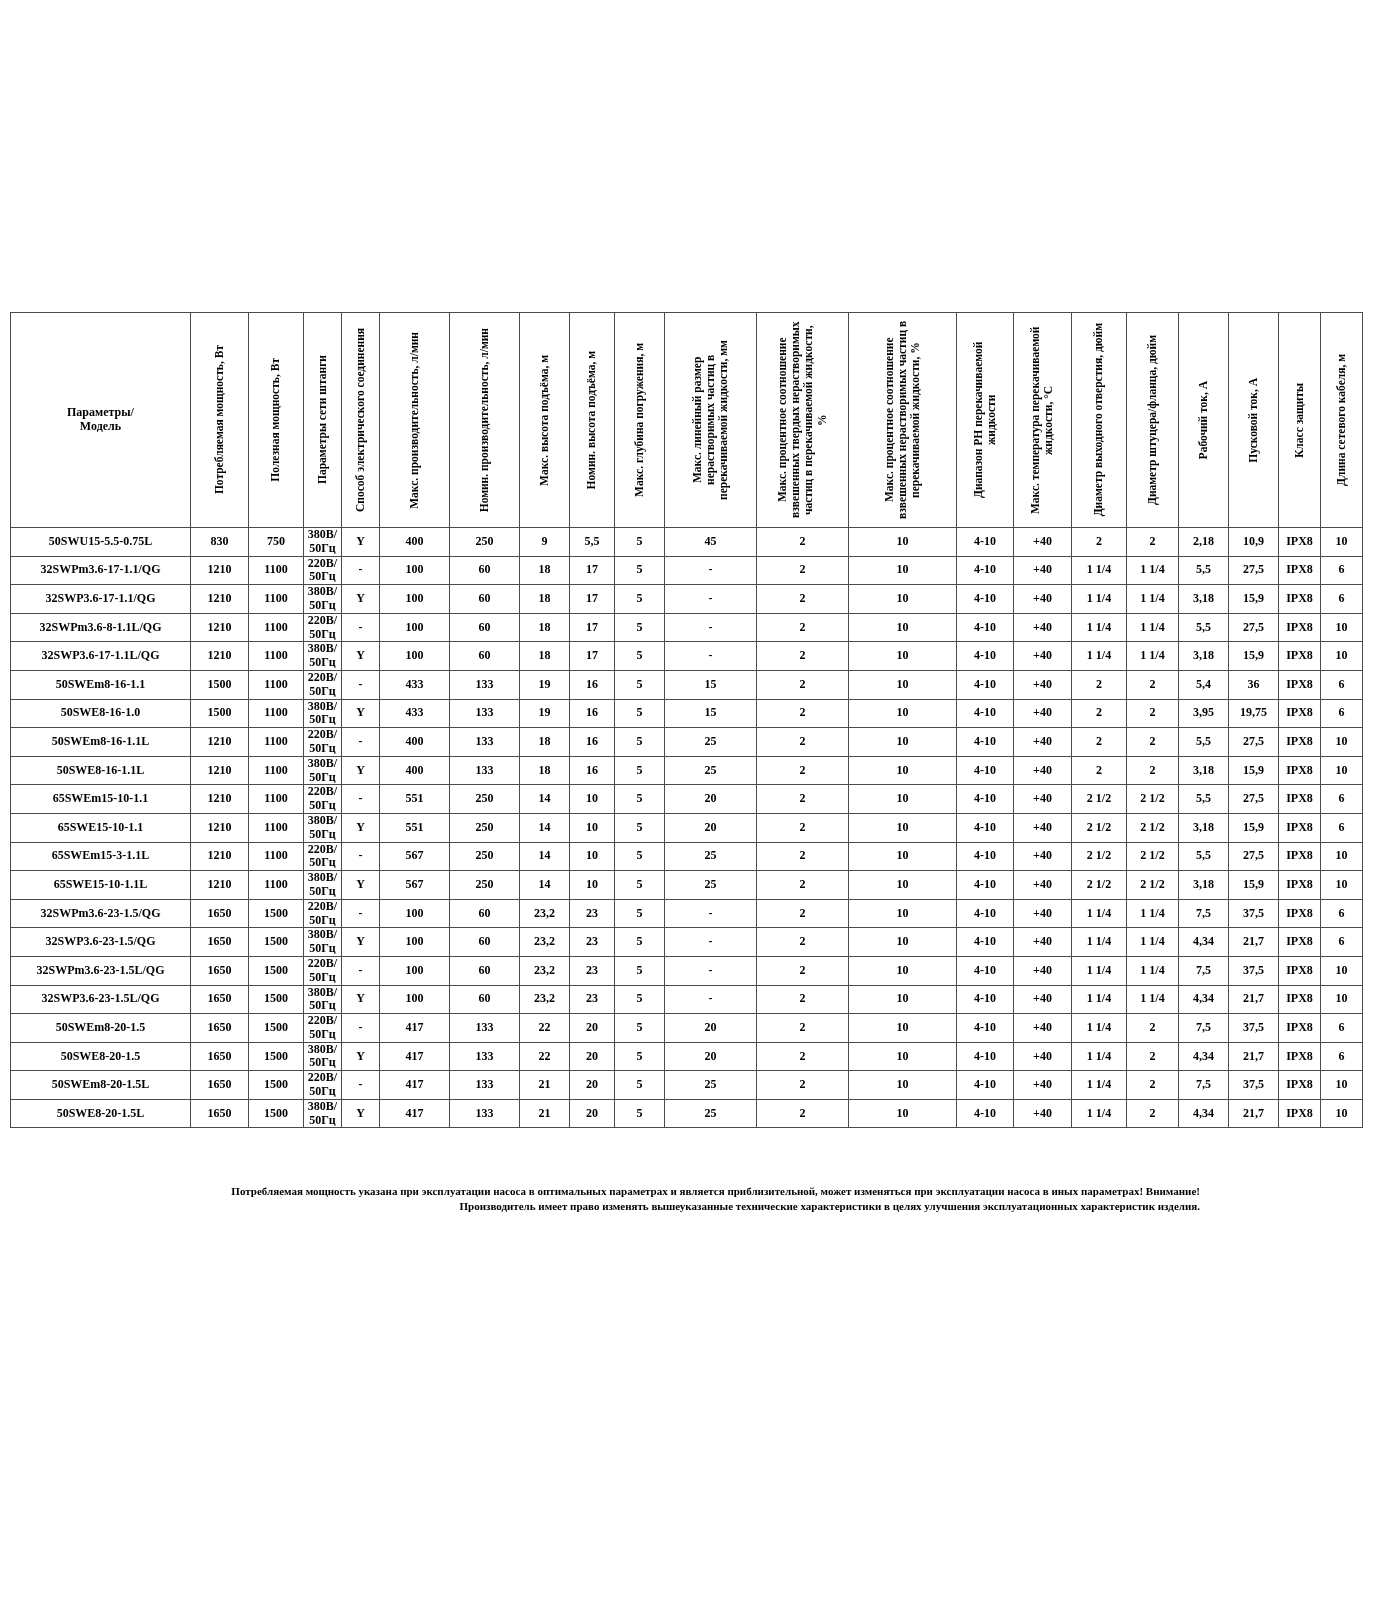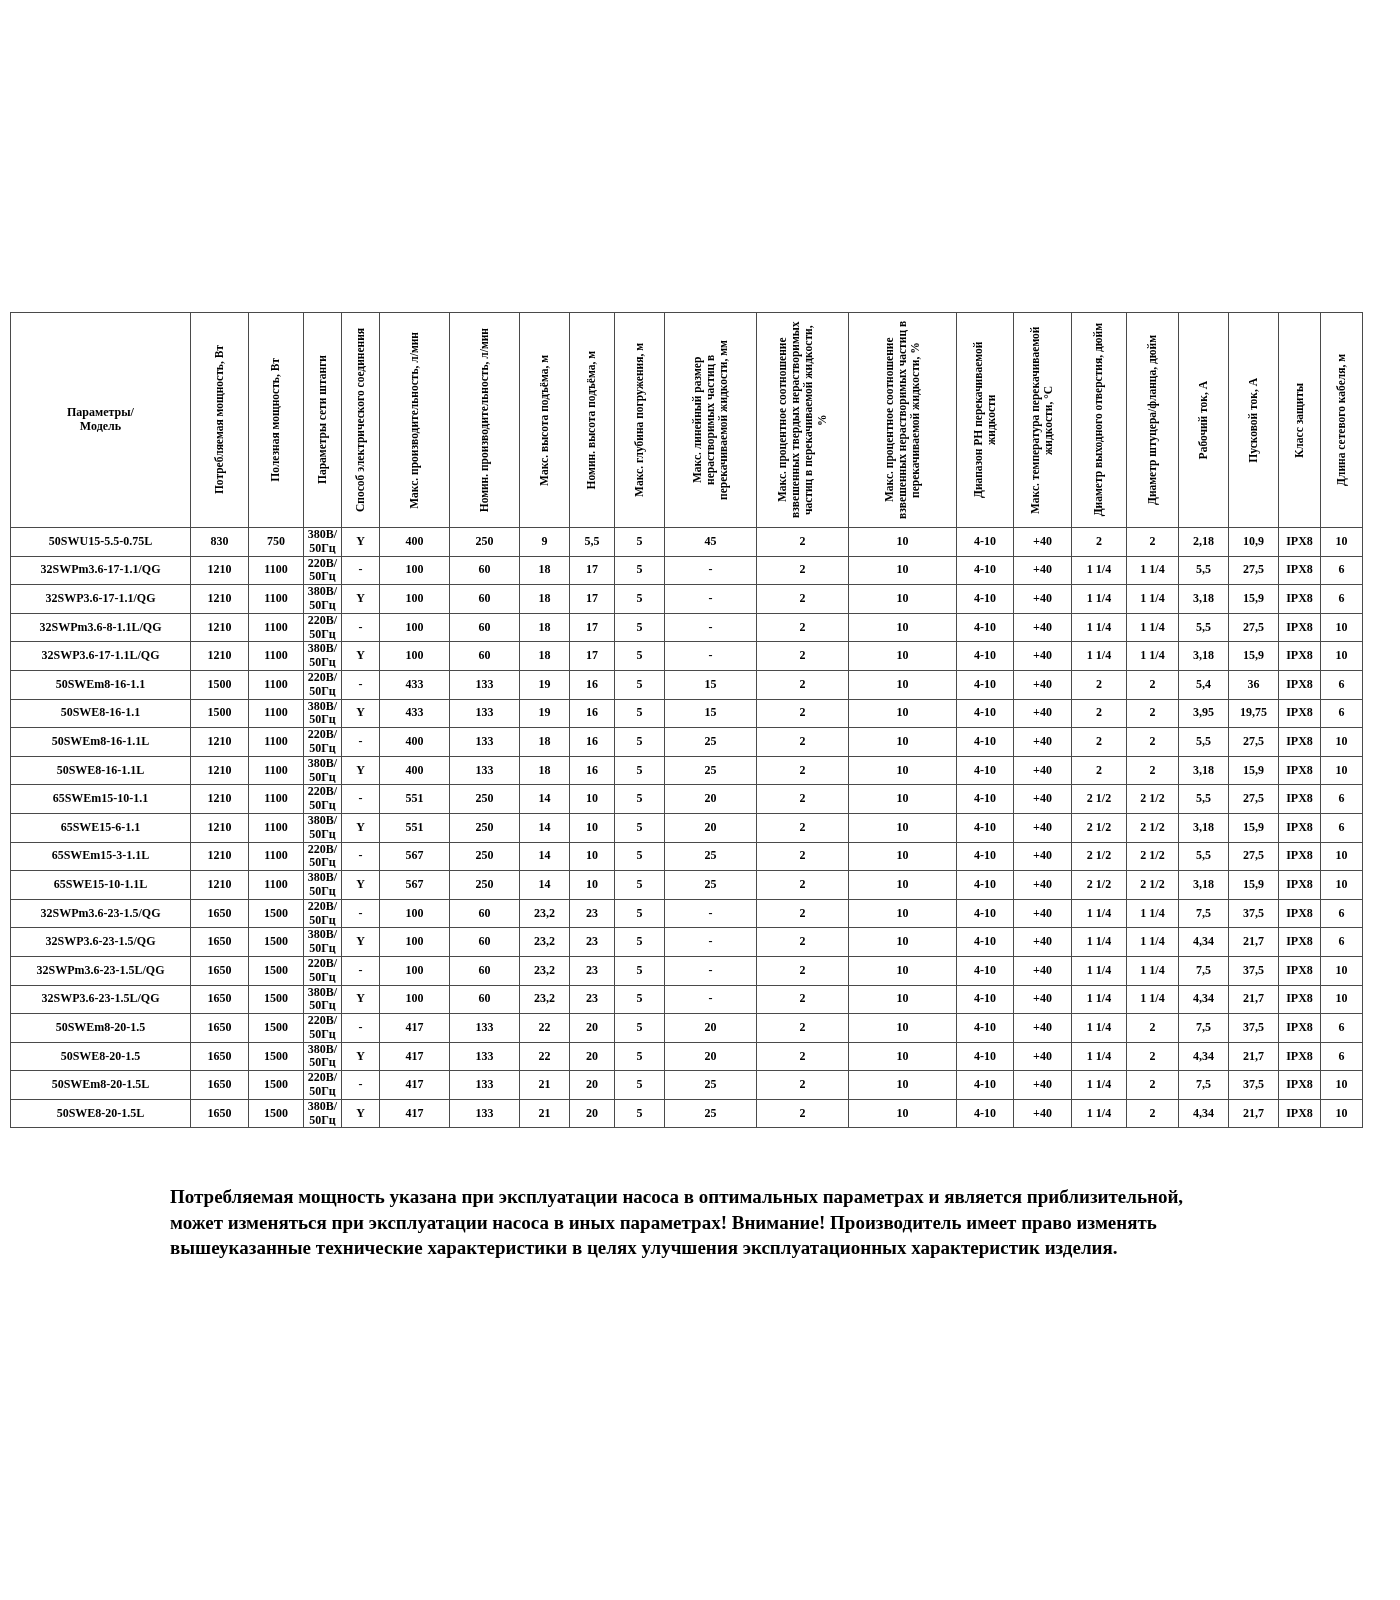--- a/index.html
+++ b/index.html
@@ -75,22 +75,22 @@
     font-size: 11px;
     line-height: 1.05;
     padding: 2px 1px;
   }
   td.volt span { display: block; }
   .footnote {
     position: absolute;
     left: 170px;
     top: 1184px;
     width: 1030px;
-    text-align: left;
-    font-size: 19px;
+    text-align: right;
+    font-size: 11px;
     font-weight: bold;
     line-height: 1.35;
     font-family: "Liberation Serif", serif;
   }
 </style>
 </head>
 <body>
 
 <div class="sheet">
   <table class="spec">
@@ -336,21 +336,21 @@
           <td class="cell">4-10</td>
           <td class="cell">+40</td>
           <td class="cell">2</td>
           <td class="cell">2</td>
           <td class="cell">5,4</td>
           <td class="cell">36</td>
           <td class="cell">IPX8</td>
           <td class="cell">6</td>
         </tr>
         <tr>
-          <td class="model">50SWE8-16-1.1</td>
+          <td class="model">50SWE8-16-1.0</td>
           <td class="cell">1500</td>
           <td class="cell">1100</td>
           <td class="volt">
             <span>380В/</span>
             <span>50Гц</span>
           </td>
           <td class="cell">Y</td>
           <td class="cell">433</td>
           <td class="cell">133</td>
           <td class="cell">19</td>
@@ -440,21 +440,21 @@
           <td class="cell">4-10</td>
           <td class="cell">+40</td>
           <td class="cell">2 1/2</td>
           <td class="cell">2 1/2</td>
           <td class="cell">5,5</td>
           <td class="cell">27,5</td>
           <td class="cell">IPX8</td>
           <td class="cell">6</td>
         </tr>
         <tr>
-          <td class="model">65SWE15-6-1.1</td>
+          <td class="model">65SWE15-10-1.1</td>
           <td class="cell">1210</td>
           <td class="cell">1100</td>
           <td class="volt">
             <span>380В/</span>
             <span>50Гц</span>
           </td>
           <td class="cell">Y</td>
           <td class="cell">551</td>
           <td class="cell">250</td>
           <td class="cell">14</td>

